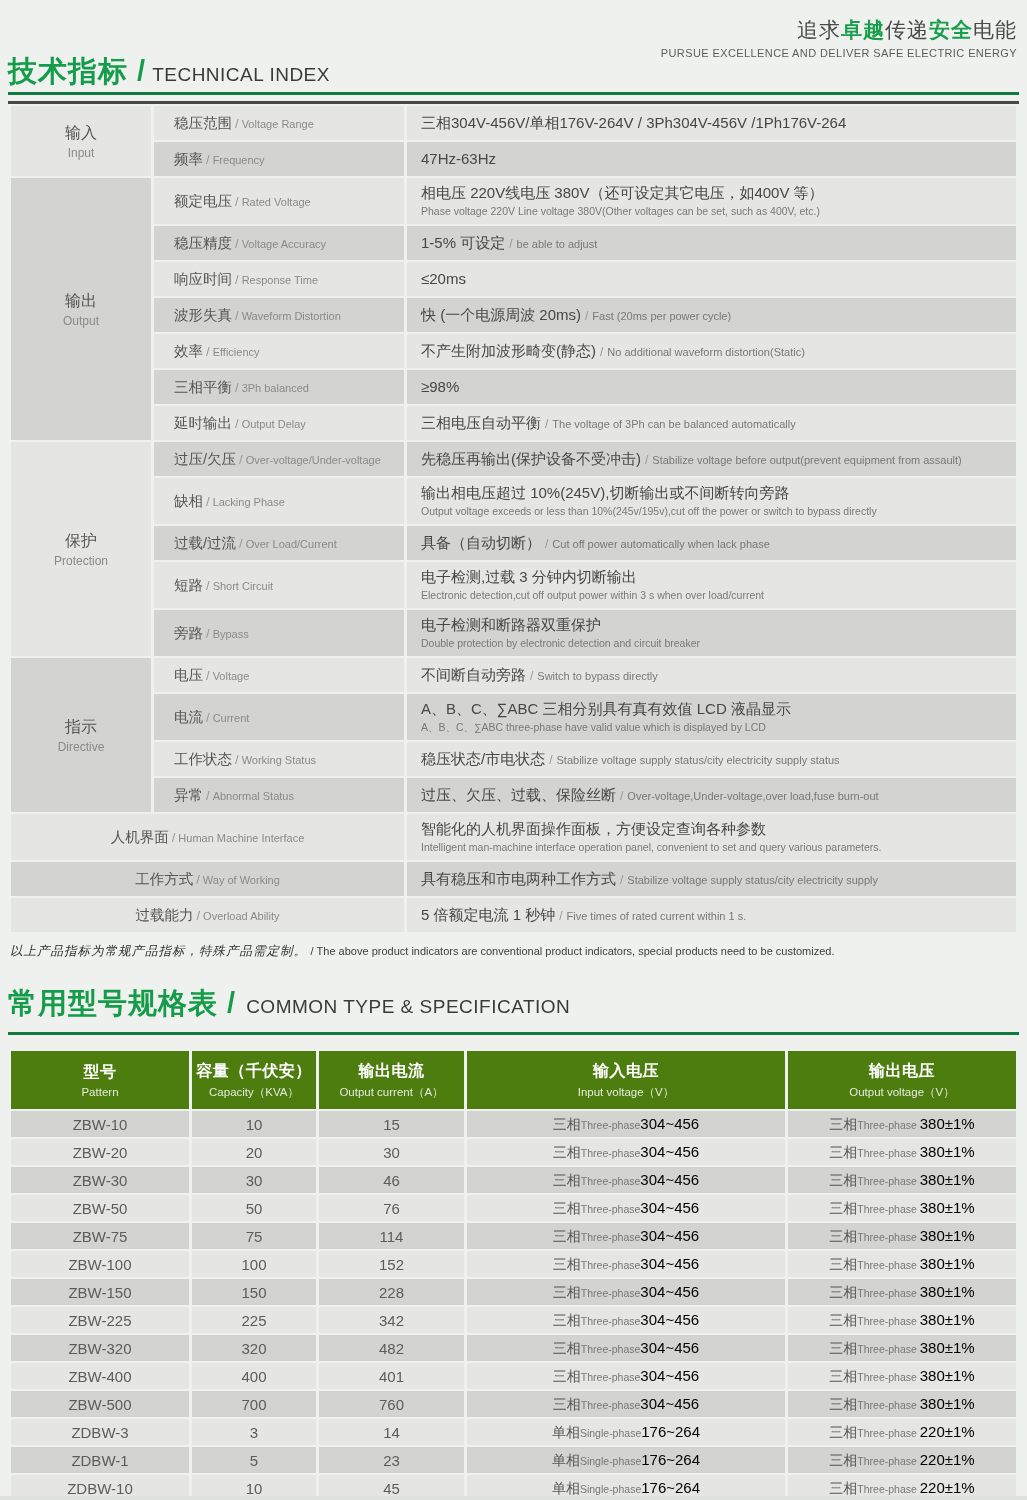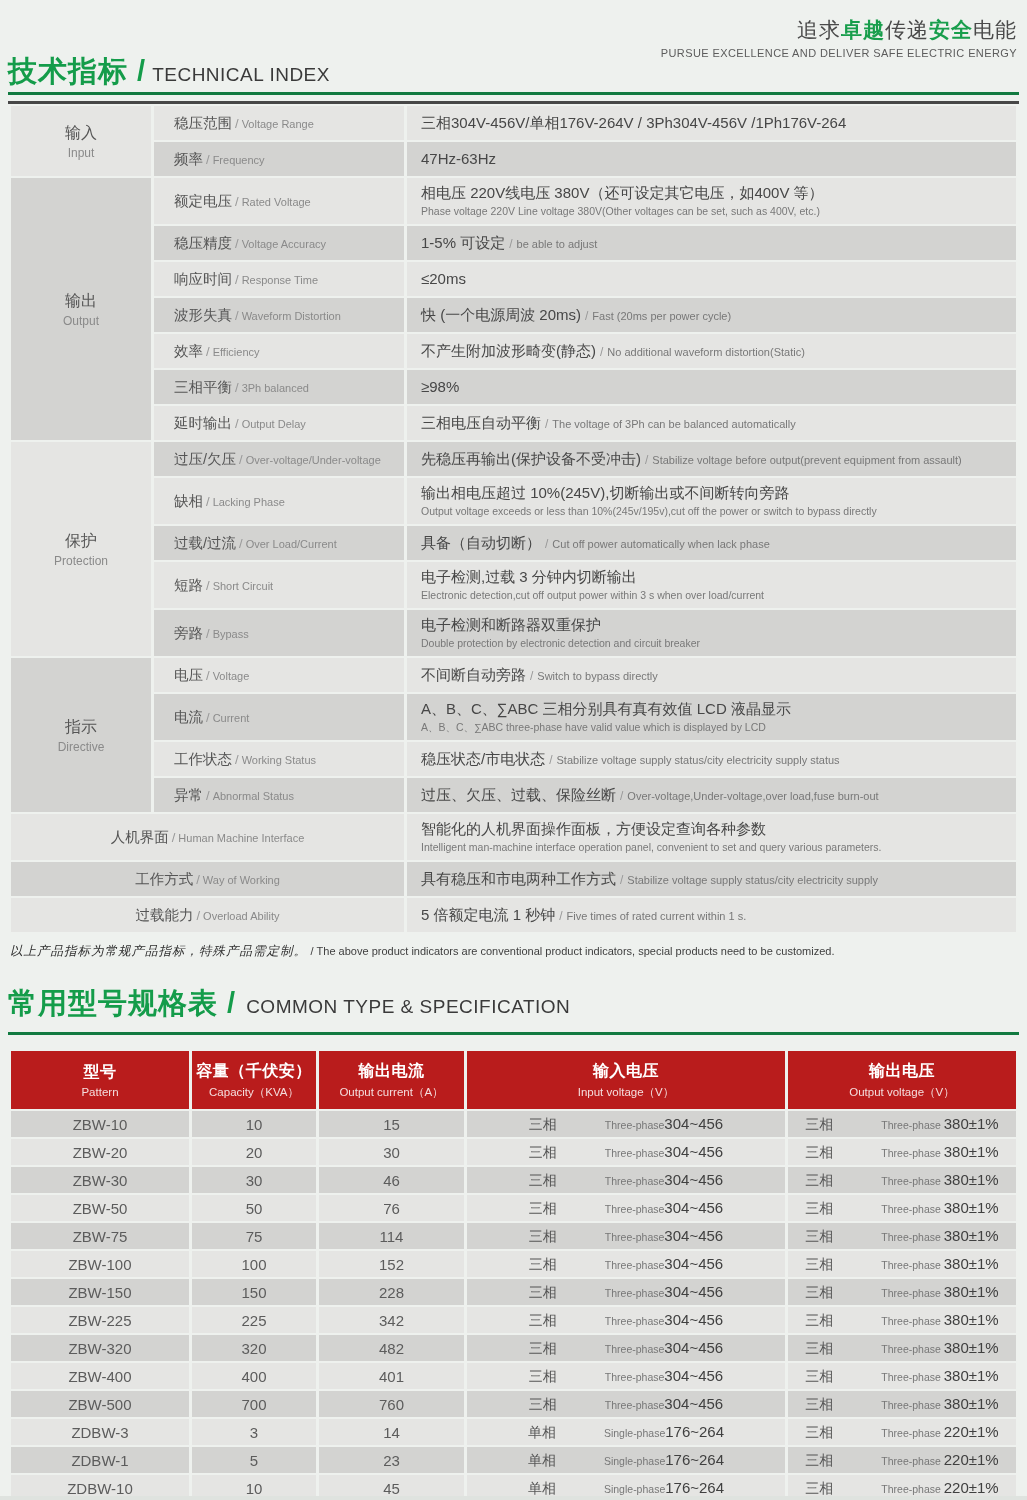--- a/index.html
+++ b/index.html
@@ -41,27 +41,27 @@
   .val-sub{font-size:10.5px;color:#787878;margin-top:2px;line-height:1.15;}
   .footnote{margin:9px 10px 0 10px;font-size:12.5px;}
   .fn-cn{font-family:"Liberation Serif",serif;font-style:italic;color:#2e2e2e;letter-spacing:1px;}
   .fn-en{font-size:11px;color:#3e3e3e;}
   
   .sec2-title{margin:24px 0 8px 8px;white-space:nowrap;}
   .sec2-title .cn{font-size:29px;font-weight:bold;color:#149c4a;letter-spacing:1px;}
   .sec2-title .en{font-size:19px;color:#3a3a3a;letter-spacing:.5px;margin-left:10px;}
   .spec-wrap{margin:14px 8px 0 8px;}
   table.spec{width:100%;border-collapse:separate;border-spacing:3px 2px;table-layout:fixed;}
-  table.spec th{background:#b91c1c;color:#fff;height:56px;vertical-align:middle;font-weight:normal;}
+  table.spec th{background:#4d7c0f;color:#fff;height:56px;vertical-align:middle;font-weight:normal;}
   .th-cn{display:block;font-size:16px;font-weight:bold;letter-spacing:.5px;}
   .th-en{display:block;font-size:11.5px;color:rgba(255,255,255,.85);margin-top:3px;}
   table.spec td{height:24px;text-align:center;vertical-align:middle;font-size:15px;color:#5c5c5c;}
   .ph-cn{font-size:14px;color:#555;}
-  .ph-en{font-size:10.5px;color:#777;padding-left:48px;}
-  .ph-val{font-size:15px;color:#404040;}
+  .ph-en{font-size:10.5px;color:#777;}
+  .ph-val{font-size:15px;color:#000000;}
 </style>
 </head>
 <body>
 
 <div class="page">
 
   <div class="top">
     <div class="slogan">
       <div class="slogan-cn"><span>追求</span><span class="g">卓越</span><span>传递</span><span class="g">安全</span><span>电能</span></div>
       <div class="slogan-en">PURSUE EXCELLENCE AND DELIVER SAFE ELECTRIC ENERGY</div>

